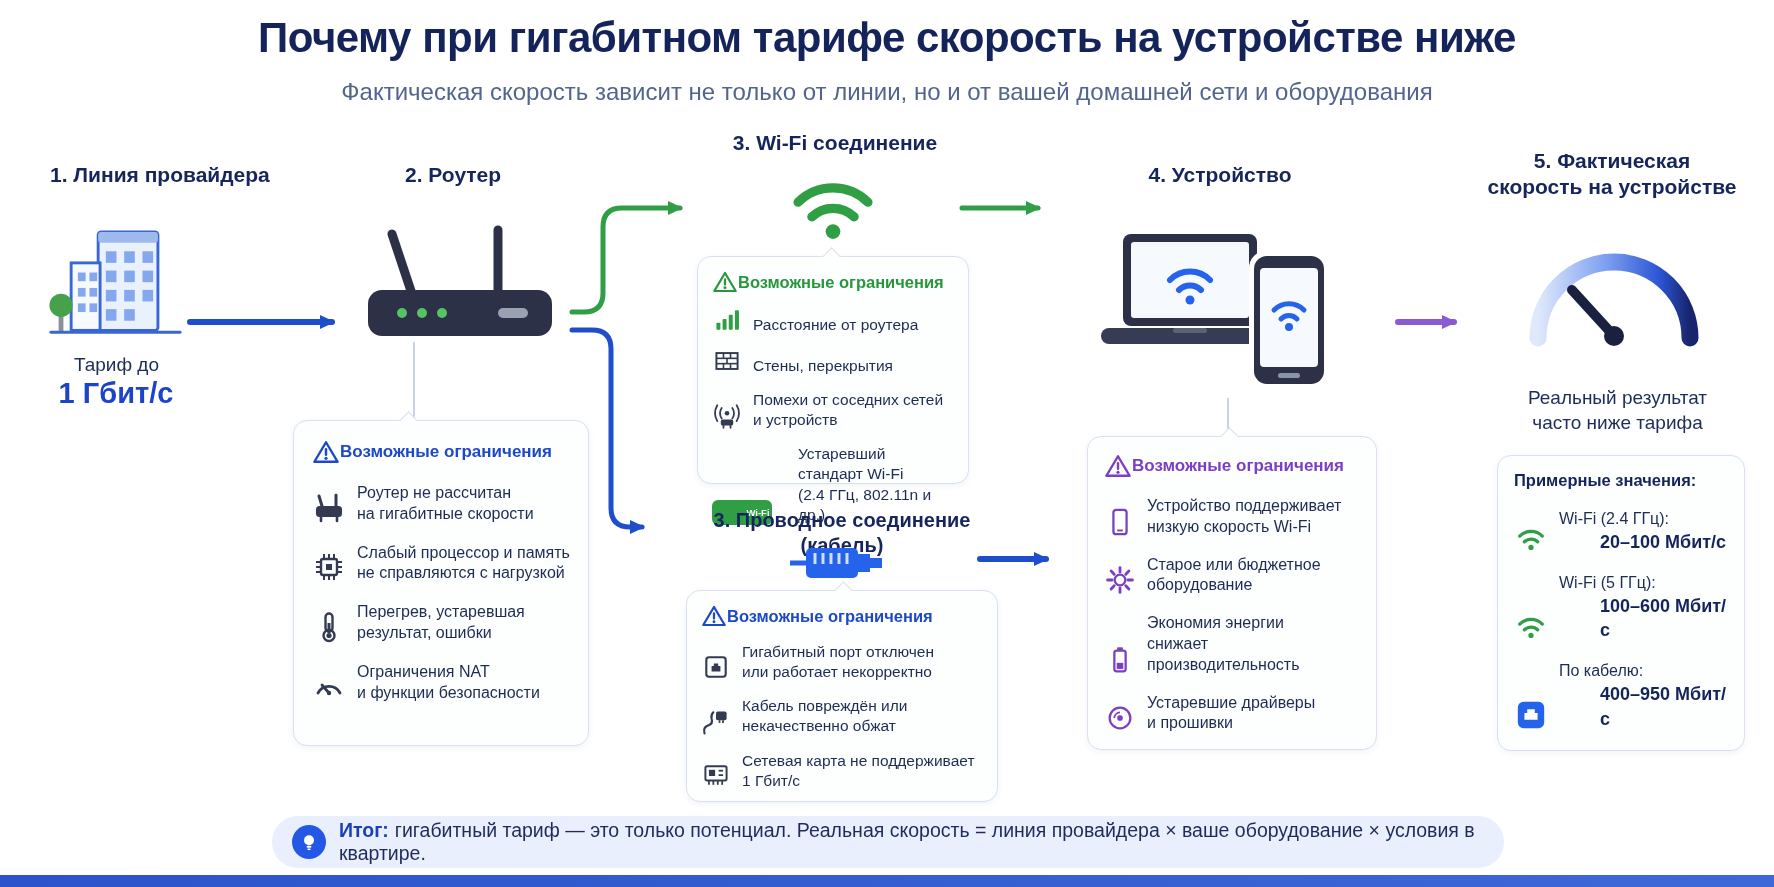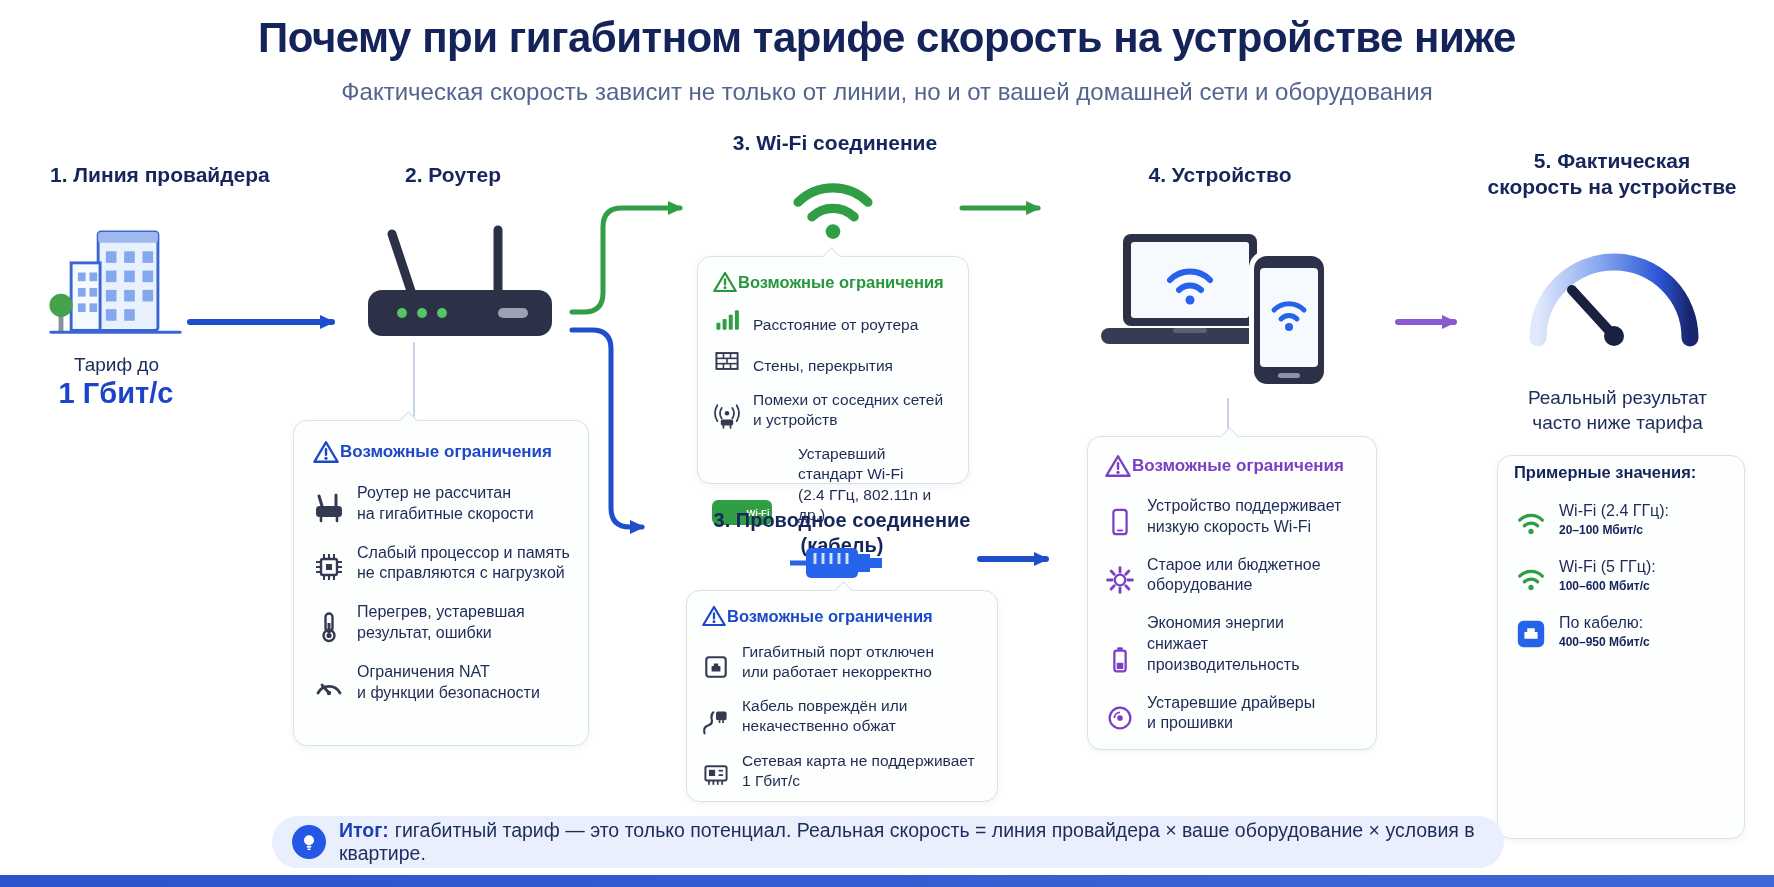--- a/index.html
+++ b/index.html
@@ -17,21 +17,21 @@
            border-left:1.5px solid #d9e1f0; border-top:1.5px solid #d9e1f0; transform:rotate(45deg); }
   .limit-head { display:flex; align-items:center; font-weight:700; font-size:17px; }
   .limit-item { display:flex; align-items:flex-end; gap:11px; }
   .limit-item .txt { font-size:16px; color:#1d2b55; white-space:pre-line; line-height:1.3; padding-top:3px; }
   .ico { flex:0 0 auto; }
   .c-blue   { color:#1d49c9; }
   .c-green  { color:#27963c; }
   .c-purple { color:#7b3fc4; }
   .values-title { font-size:16.5px; font-weight:700; color:#14235a; }
   .val-name  { font-size:16px; color:#1d2b55; line-height:1.3; }
-  .val-range { font-size:12px; font-weight:700; color:#14235a; line-height:1.35; }
+  .val-range { font-size:18px; font-weight:700; color:#14235a; line-height:1.35;margin-left:41px; }
   .wifi-badge { width:60px; height:25px; background:#2f9e44; border-radius:6px; color:#fff;
                 font-size:9.5px; font-weight:700; display:flex; align-items:center; justify-content:center;padding-left:32px; }
   .footer-bar { position:absolute; left:272px; top:816px; width:1232px; height:52px; background:#e9effc;
                 border-radius:26px; display:flex; align-items:center; gap:13px; padding:4px 20px; }
   .bulb-circle { width:34px; height:34px; border-radius:50%; background:#2457e6; display:flex;
                  align-items:center; justify-content:center; flex:0 0 auto; }
   .footer-text { font-size:19.5px; color:#1e2c5c; }
   .footer-lead { font-weight:700; color:#1b3fb8; margin-right:6px; }
   .bottom-strip { position:absolute; left:0; top:875px; width:1774px; height:12px;
                   background:linear-gradient(90deg,#2c53cb,#3e68d8); }
@@ -385,21 +385,21 @@
         <stop offset="1" stop-color="#18246b"></stop>
       </linearGradient>
     </defs>
     <path d="M16,106 A76,76 0 0 1 168,106" stroke="url(#gaugeGrad)" stroke-width="17" fill="none" stroke-linecap="round"></path>
     <line x1="92" y1="104" x2="50" y2="58" stroke="#1a2140" stroke-width="10" stroke-linecap="round"></line>
     <circle cx="92" cy="104" r="10" fill="#1a2140"></circle>
   </svg>
   <div class="abs caption" style="left:1490px;top:385px;width:255px;text-align:center;">Реальный результат
 часто ниже тарифа</div>
 
-  <div class="limit-box" style="left:1497px;top:455px;width:248px;height:384px;padding:7px 16px;gap:19px;">
+  <div class="limit-box" style="left:1497px;top:455px;width:248px;height:296px;padding:15px 16px;gap:19px;">
     <div class="values-title">Примерные значения:</div>
     <div class="limit-item">
       <svg class="ico" width="34" height="32" viewBox="0 0 34 34">
         <path d="M5,15 A17,17 0 0 1 29,15" stroke="#2f9e44" stroke-width="3.4" fill="none" stroke-linecap="round"></path>
         <path d="M10,21 A10,10 0 0 1 24,21" stroke="#2f9e44" stroke-width="3.4" fill="none" stroke-linecap="round"></path>
         <circle cx="17" cy="27" r="2.8" fill="#2f9e44"></circle>
       </svg>
       <div>
         <div class="val-name">Wi-Fi (2.4 ГГц):</div>
         <div class="val-range">20–100 Мбит/с</div>

